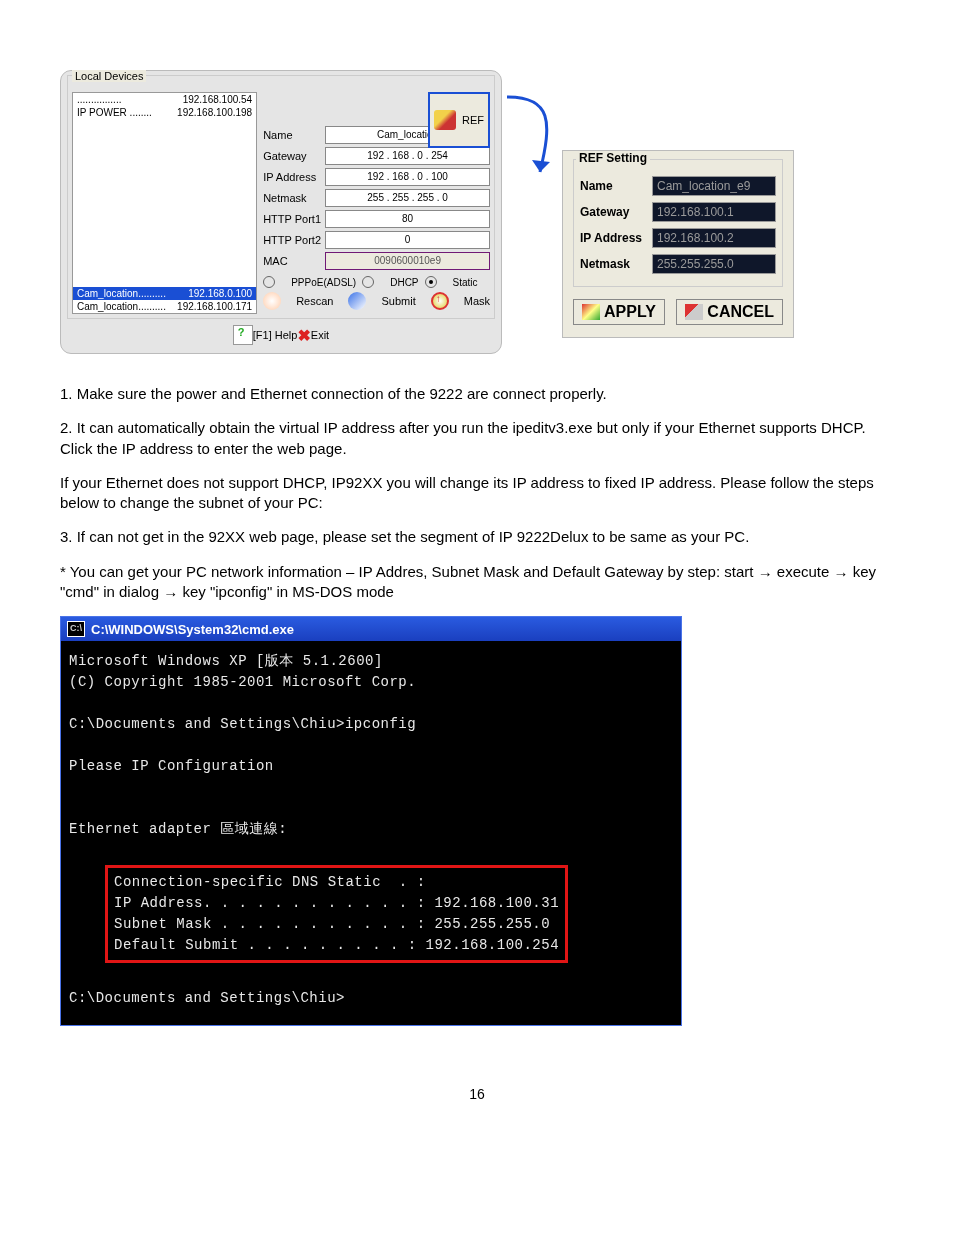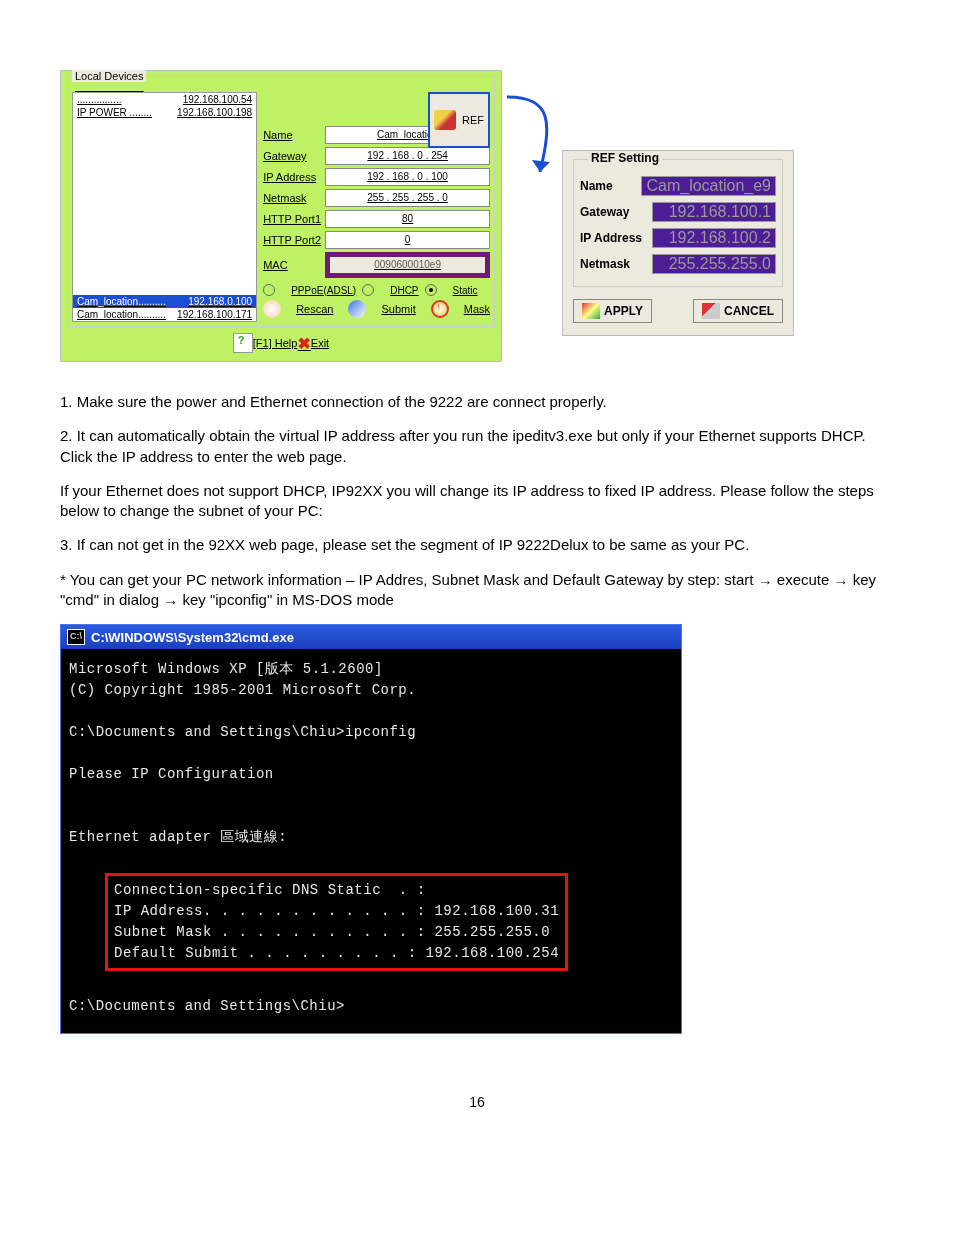--- a/index.html
+++ b/index.html
@@ -20,27 +20,26 @@
   .figure-row {
     position: relative;
     display: flex;
     align-items: flex-start;
     margin-top: 30px;
     margin-bottom: 30px;
   }
   
   .local-devices {
     width: 440px;
-    background: #bef264;
+    background: #e5e5e5;
     border: 1px solid #bbb;
-    border-radius: 1px;
+    border-radius: 11px;
     font-family: "MS Sans Serif", Tahoma, Arial, sans-serif;
     font-size: 11px;
     color: #000;
-    text-decoration: underline;
   }
   .ld-fieldset {
     margin: 4px 6px 0 6px;
     border: 1px solid #ccc;
     padding: 4px;
   }
   .ld-fieldset-title {
     position: relative;
     top: -10px;
     background: #eceade;
@@ -104,21 +103,21 @@
     flex: 1;
     height: 16px;
     line-height: 16px;
     background: #fff;
     border: 1px solid #888;
     text-align: center;
     font-size: 10px;
   }
   .form-row .input.ro {
     background: #eceade;
-    border: 5px solid #701a75;
+    border: 1px solid #701a75;
     color: #555;
   }
   .radio-row {
     display: flex;
     gap: 6px;
     margin: 6px 0 4px 0;
     font-size: 10px;
     align-items: center;
   }
   .radio-row .r {
@@ -166,36 +165,36 @@
     font-size:12px;
     padding:8px 10px 12px 10px;
     margin-top:80px;
   }
   .ref-fieldset {
     border:1px solid #ccc;
     padding:10px 6px 6px 6px;
     position:relative;
   }
   .ref-title {
-    position:absolute; top:-9px; left:14px; background:#eceade; padding:0 3px;
+    position:absolute; top:-9px; left:2px; background:#eceade; padding:0 3px;
     font-weight:bold;
   }
   .ref-row{ display:flex; align-items:center; margin:6px 0;}
   .ref-row label{ width:72px; font-weight:bold;}
   .ref-row .rinput{
-    flex:1; height:18px; line-height:18px; background:#4c1d95;
-    border:1px solid #999; color:#9a9a9a; padding:0 4px; font-size:16px;text-align:right;
+    flex:1; height:18px; line-height:18px; background:#0f172a;
+    border:1px solid #999; color:#9a9a9a; padding:0 4px; font-size:12px;
   }
   .ref-buttons{
     display:flex; justify-content:space-between; margin-top:12px;
   }
   .ref-btn{
     display:flex; align-items:center; gap:4px;
     border:1px solid #888; background:#eceade;
-    padding:3px 8px; font-weight:bold; font-size:12px;
+    padding:3px 8px; font-weight:bold; font-size:16px;
   }
   .ref-btn .bi{ width:18px; height:16px; }
   .bi-apply{ background: linear-gradient(135deg,#d33,#ff8,#3a3); }
   .bi-cancel{ background: linear-gradient(135deg,#d33 40%,#ccc 41%); }
 
   
   .instructions p { margin: 14px 0; line-height:1.35; }
   .arrow-char { font-family: "Arial", sans-serif; }
 
   

